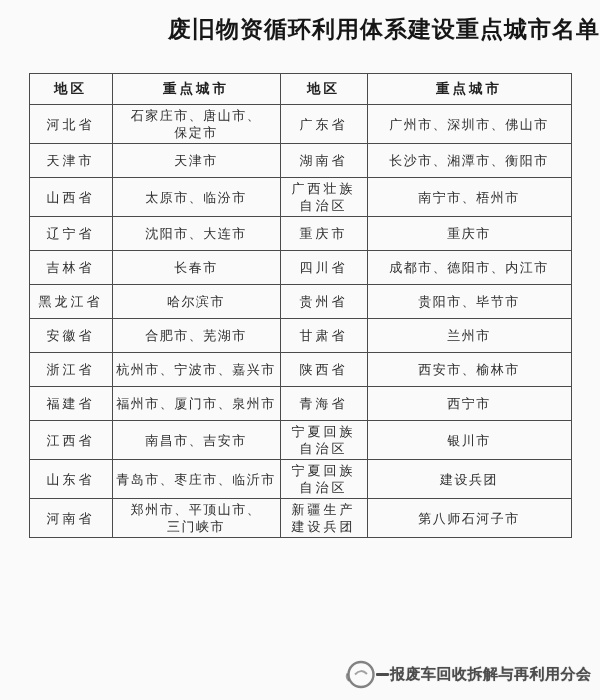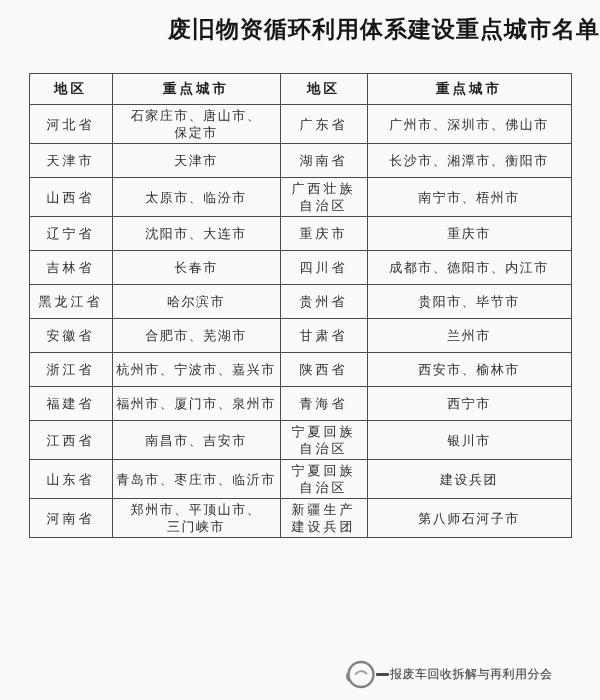--- a/index.html
+++ b/index.html
@@ -74,22 +74,22 @@
   }
   .wm-logo{ flex:0 0 auto; display:block; }
   .wm-dash{
     width:13px;height:3px;
     background:var(--wm-c);
     margin:0 1px 0 0;
     border-radius:1px;
   }
   .wm-text{
     font-family:"Liberation Sans", sans-serif;
-    font-size:12px;
-    font-weight:normal;
+    font-size:15px;
+    font-weight:bold;
     letter-spacing:0.5px;
     white-space:nowrap;
     text-shadow:0 0 1px rgba(63,63,63,0.55);
   }
 </style>
 </head>
 <body>
 
 <div class="page">
 

